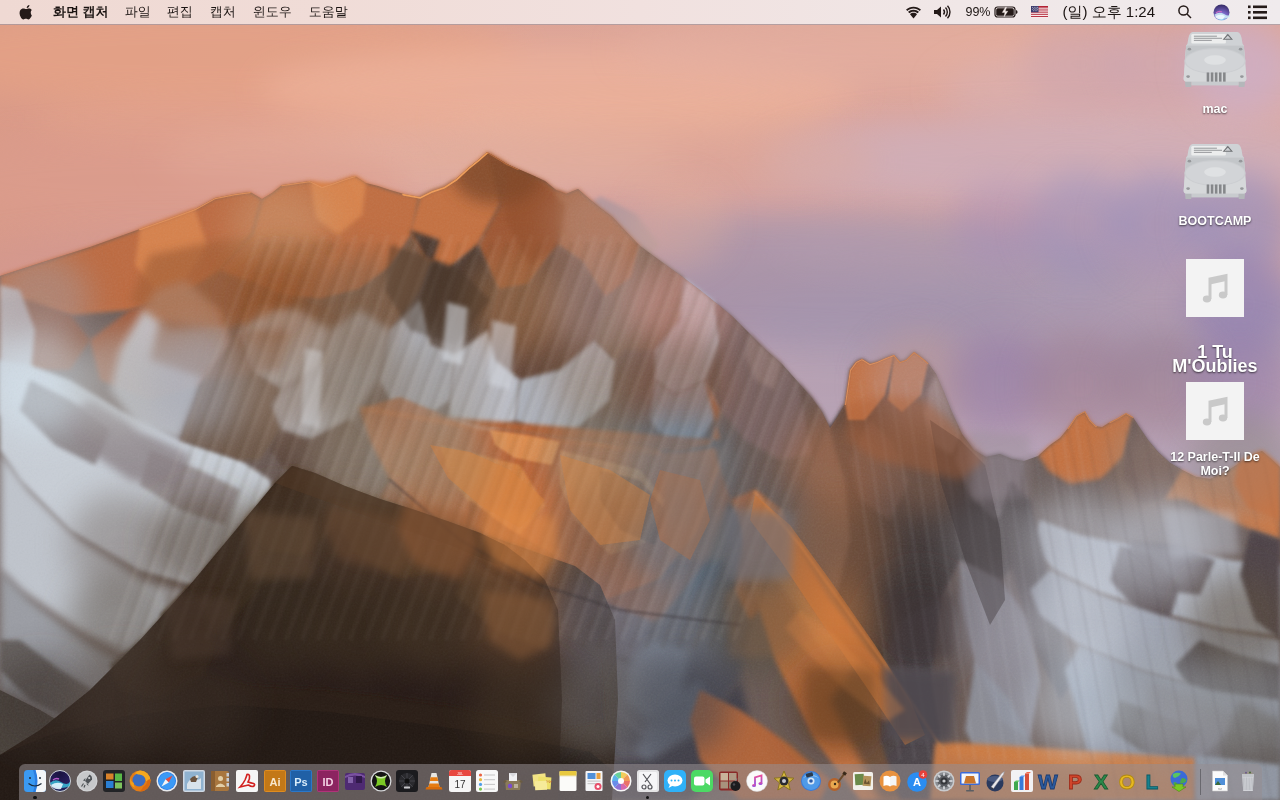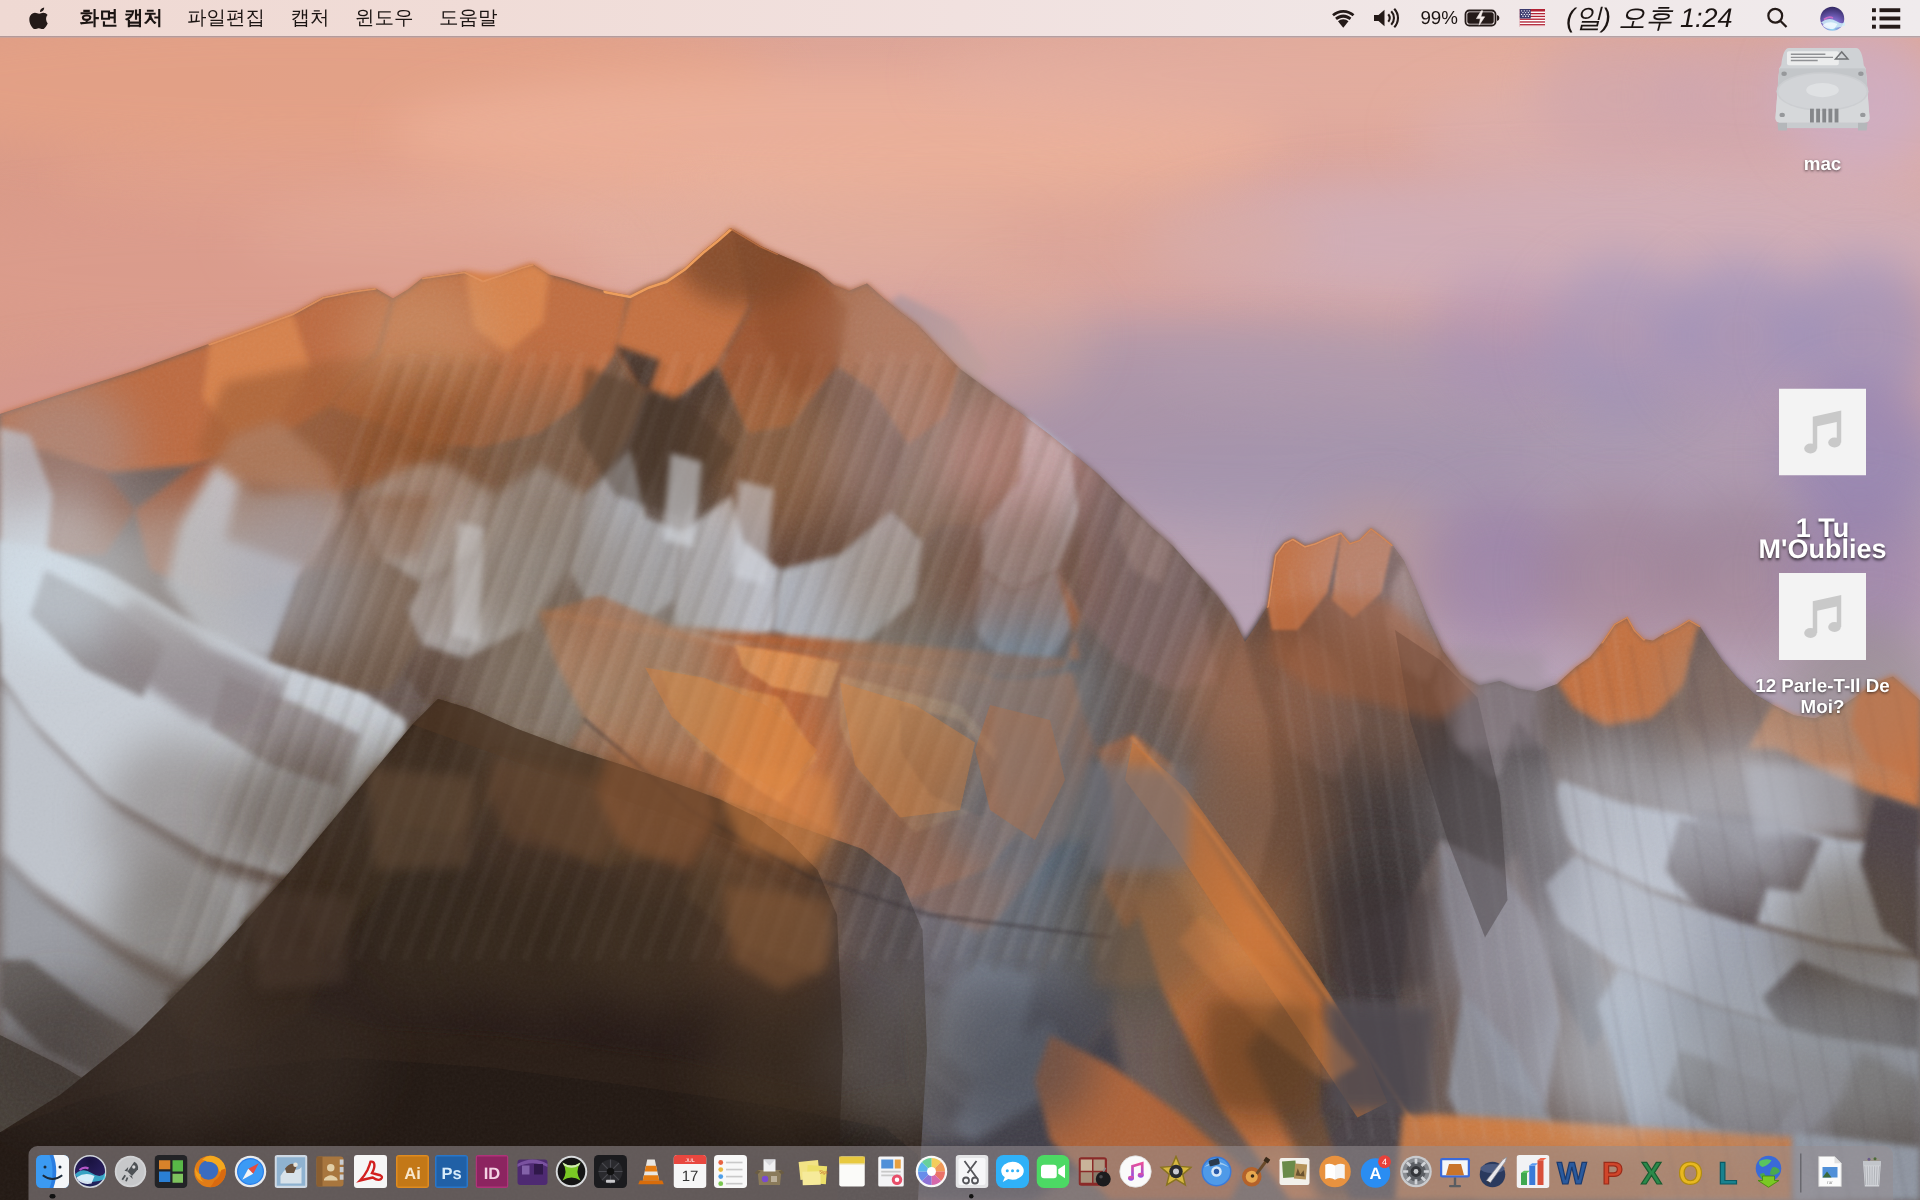--- a/index.html
+++ b/index.html
@@ -485,21 +485,21 @@
 </svg>
 
 <div id="menubar">
   <div class="l" style="margin-left:19px;">
     <svg width="16" height="18" viewBox="0 0 16 18" style="margin-top:1px;">
       <path d="M11.1,1.2c0.1,0.9-0.3,1.8-0.8,2.4C9.7,4.3,8.8,4.8,7.9,4.7C7.8,3.8,8.2,3,8.7,2.4C9.3,1.7,10.3,1.3,11.1,1.2z M13.9,13.5c-0.4,0.9-0.6,1.3-1.1,2.1c-0.7,1.1-1.7,2.5-3,2.5c-1.1,0-1.4-0.7-2.9-0.7c-1.5,0-1.8,0.7-2.9,0.7c-1.3,0-2.2-1.2-2.9-2.3C-0.8,12.7-1,9.2,0.3,7.4c0.9-1.3,2.3-2.1,3.6-2.1c1.3,0,2.2,0.7,3.3,0.7c1.1,0,1.7-0.7,3.3-0.7c1.2,0,2.4,0.6,3.3,1.7C12,8.6,12.5,12,13.9,13.5z" transform="translate(1,0) scale(0.85)" fill="#241a18"></path>
     </svg>
   </div>
   <span style="margin-left:18px;font-weight:bold;">화면 캡처</span>
   <span style="margin-left:16px;">파일</span>
-  <span style="">편집</span>
+  <span style="margin-left:16px;">편집</span>
   <span style="margin-left:17px;">캡처</span>
   <span style="margin-left:17px;text-align:right;">윈도우</span>
   <span style="margin-left:17px;">도움말</span>
   <div style="position:absolute;right:0;top:0;height:24px;display:flex;align-items:center;">
     <svg width="23" height="17" viewBox="0 0 21 16" style="margin-right:8px;">
       <path d="M10.5,13.6 L7.2,9.6 C8.1,8.8 9.25,8.3 10.5,8.3 c1.25,0 2.4,0.5 3.3,1.3 Z" fill="#241a18"></path>
       <path d="M5.4,7.4 C6.75,6.2 8.55,5.4 10.5,5.4 c1.95,0 3.75,0.8 5.1,2 L14.5,8.8 C13.45,7.85 12.05,7.3 10.5,7.3 c-1.55,0-2.95,0.55-4,1.5 Z" fill="#241a18"></path>
       <path d="M3.5,5.2 C5.3,3.5 7.8,2.5 10.5,2.5 c2.7,0 5.2,1 7,2.7 L16.4,6.5 C14.9,5.1 12.8,4.2 10.5,4.2 C8.2,4.2 6.1,5.1 4.6,6.5 Z" fill="#241a18"></path>
     </svg>
     <svg width="22" height="16" viewBox="0 0 22 16" style="margin-right:10px;">
@@ -536,21 +536,21 @@
             <circle cx="5.9" cy="2.4" r="0.45"></circle>
             <circle cx="1.4" cy="3.6" r="0.45"></circle>
             <circle cx="3.2" cy="3.6" r="0.45"></circle>
             <circle cx="5" cy="3.6" r="0.45"></circle>
             <circle cx="6.6" cy="3.6" r="0.45"></circle>
             <circle cx="2.3" cy="4.8" r="0.45"></circle>
             <circle cx="4.1" cy="4.8" r="0.45"></circle>
             <circle cx="5.9" cy="4.8" r="0.45"></circle>
           </g>
     </svg>
-    <span style="margin-right:22px;font-size:18px;font-style:italic;">(일) 오후 1:24</span>
+    <span style="margin-right:22px;font-size:15px;">(일) 오후 1:24</span>
     <svg width="16" height="16" viewBox="0 0 16 16" style="margin-right:20px;">
       <circle cx="6.5" cy="6.5" r="4.6" fill="none" stroke="#241a18" stroke-width="1.5"></circle>
       <line x1="10" y1="10" x2="14" y2="14" stroke="#241a18" stroke-width="1.5"></line>
     </svg>
     <svg width="17" height="17" viewBox="0 0 17 17" style="margin-right:18px;">
       <defs>
             <radialGradient id="siri1" cx="0.5" cy="0.9" r="1">
               <stop offset="0" stop-color="#9be5f7"></stop>
               <stop offset="0.4" stop-color="#7b68c8"></stop>
               <stop offset="1" stop-color="#241b4e"></stop>
@@ -613,20 +613,26 @@
   <path d="M24,20 L40,16.5 L40,22 L24,25.5 Z" fill="#c9c9c9"></path>
 </g>
 </defs>
 </svg>
 <div class="dicon" style="left:1155px;top:31px;">
   <svg width="64" height="57" viewBox="6.5 2 50 55" preserveAspectRatio="none">
         <use href="#hdd"></use>
       </svg>
   <div style="margin-top:14px;font-size:12.5px;">mac</div>
 </div>
+<div class="dicon" style="left:1155px;top:143px;">
+  <svg width="64" height="57" viewBox="6.5 2 50 55" preserveAspectRatio="none">
+        <use href="#hdd"></use>
+      </svg>
+  <div style="margin-top:14px;font-size:12.5px;">BOOTCAMP</div>
+</div>
 <div class="dicon" style="left:1155px;top:259px;">
   <svg width="58" height="58" viewBox="0 0 58 58">
         <use href="#mfile"></use>
       </svg>
   <div style="margin-top:28px;font-size:18px;">1 Tu M'Oublies</div>
 </div>
 <div class="dicon" style="left:1155px;top:382px;">
   <svg width="58" height="58" viewBox="0 0 58 58">
         <use href="#mfile"></use>
       </svg>

